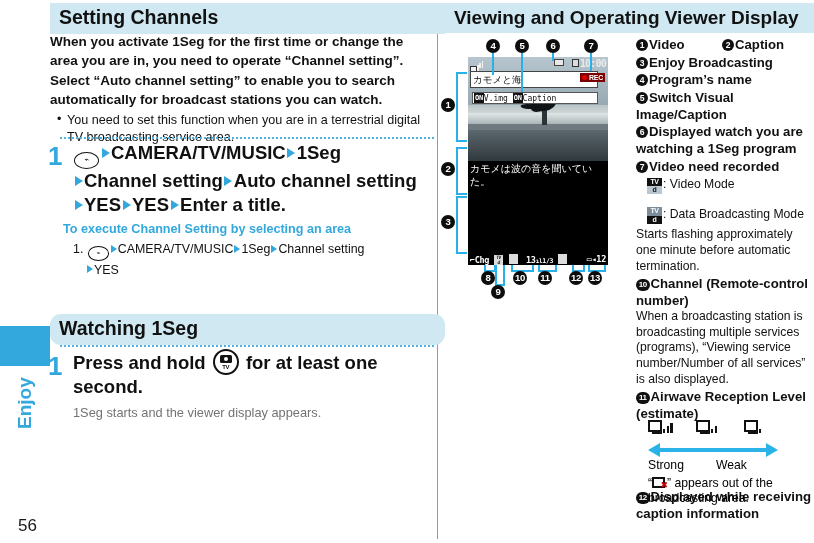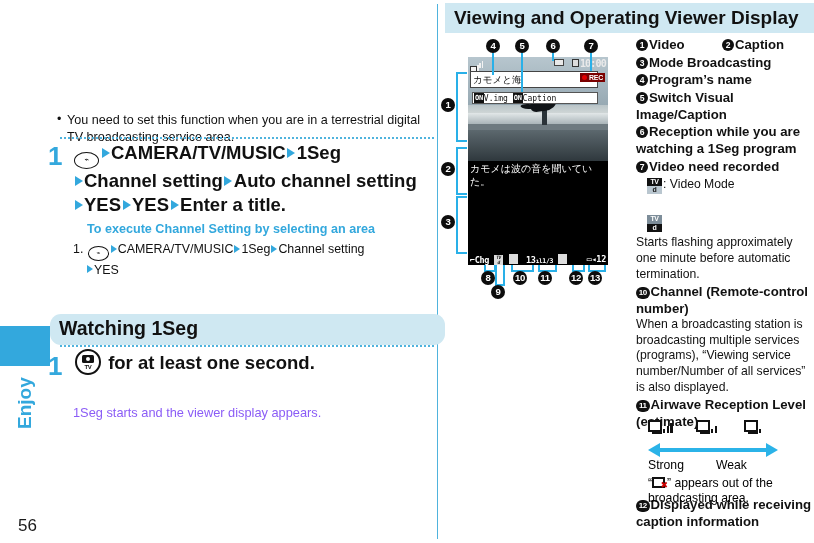--- a/index.html
+++ b/index.html
@@ -49,24 +49,24 @@
   .step-body{font-size:18.5px;font-weight:bold;line-height:1.28;color:#111;}
 
   .st1{left:48px;top:141px;width:390px;}
   .st1 .step-num{left:0px;top:2px;}
   .st1 .step-body{margin-left:25px;}
 
   .st2{left:48px;top:349px;width:390px;}
   .st2 .step-num{left:0px;top:4px;}
   .st2 .step-body{margin-left:25px;}
 
-  .sub{font-size:12.8px;font-weight:normal;line-height:1.42;color:#8b5cf6;}
+  .sub{font-size:12.8px;font-weight:normal;line-height:1.42;color:#737373;}
   .subnote{position:absolute;left:73px;top:404px;width:360px;}
 
-  .sub-title{position:absolute;left:87px;top:222px;width:360px;
+  .sub-title{position:absolute;left:63px;top:222px;width:360px;
     color:#33a8dd;font-weight:bold;font-size:12.6px;}
   .sub-steps{position:absolute;left:73px;top:240px;width:362px;
     font-size:12.4px;line-height:1.46;color:#111;}
   .sub-steps .ind{padding-left:13px;}
 
   
   .ar{display:inline-block;width:0;height:0;vertical-align:0.04em;
       border-left:8px solid #33a8dd;border-top:5.5px solid transparent;
       border-bottom:5.5px solid transparent;margin:0 1.5px;}
   .ar.sm{border-left-width:6px;border-top-width:4px;border-bottom-width:4px;margin:0 1px;}
@@ -196,21 +196,23 @@
 <div class="page">
 
   <div class="v-divider"></div>
 
   <div class="col-left">
 
     <div class="side-tab"></div>
     <div class="side-label">Enjoy</div>
     <div class="page-num">56</div>
 
-
+    <div class="sec-head s1">Setting Channels</div>
+
+    <div class="intro">When you activate 1Seg for the first time or change the area you are in, you need to operate “Channel setting”. Select “Auto channel setting” to enable you to search automatically for broadcast stations you can watch.</div>
 
     <div class="bullets">
       <div class="b">You need to set this function when you are in a terrestrial digital TV broadcasting service area.</div>
     </div>
 
     <div class="dotline dl1"></div>
 
     <div class="step st1">
       <div class="step-num">1</div>
       <div class="step-body">
@@ -232,20 +234,21 @@
       </div>
     </div>
 
     <div class="sec-head s2">Watching 1Seg</div>
 
     <div class="dotline dl2"></div>
 
     <div class="step st2">
       <div class="step-num">1</div>
       <div class="step-body">
+        <span>Press and hold</span>
         <span class="camico"><span class="cam"></span><span class="tv">TV</span></span>
         <span>for at least one second.</span>
       </div>
     </div>
 
     <div class="sub subnote">1Seg starts and the viewer display appears.</div>
   </div>
 
   <div class="col-right">
     <div class="sec-head right s3">Viewing and Operating Viewer Display</div>
@@ -332,31 +335,31 @@
   <div class="brk-b" style="left:572px;top:265px;width:9px;height:5px;"></div>
   <div class="cal" style="left:569px;top:271px;">12</div>
 
   <div class="brk-b" style="left:588px;top:265px;width:14px;height:5px;"></div>
   <div class="cal" style="left:588px;top:271px;">13</div>
 
   <div class="legend">
     <div class="row">
       <span style="display:inline-block;width:86px"><span class="cnum">1</span><span>Video</span></span><span class="cnum">2</span><span>Caption</span>
     </div>
-    <div class="row"><span class="cnum">3</span><span>Mode Broadcasting</span></div>
+    <div class="row"><span class="cnum">3</span><span>Enjoy Broadcasting</span></div>
     <div class="row"><span class="cnum">4</span><span>Program’s name</span></div>
     <div class="row"><span class="cnum">5</span><span>Switch Visual Image/Caption</span></div>
-    <div class="row"><span class="cnum">6</span><span>Reception while you are watching a 1Seg program</span></div>
+    <div class="row"><span class="cnum">6</span><span>Displayed watch you are watching a 1Seg program</span></div>
     <div class="row"><span class="cnum">7</span><span>Video need recorded</span></div>
 
-    <div class="row note indent" style="margin:2px 0 20px 0;padding-left:11px">
+    <div class="row note indent" style="margin:2px 0 12px 0;padding-left:11px">
       <span class="modeico mode-video"><span class="t">TV</span><span class="b">d</span></span><span>: Video Mode</span>
     </div>
     <div class="row note indent" style="margin:0 0 3px 0;padding-left:11px">
-      <span class="modeico mode-data"><span class="t">TV</span><span class="b">d</span></span>
+      <span class="modeico mode-data"><span class="t">TV</span><span class="b">d</span></span><span>: Data Broadcasting Mode</span>
     </div>
 
     <div class="row note">Starts flashing approximately one minute before automatic termination.</div>
 
     <div class="row"><span class="cnum w">10</span><span>Channel (Remote-control number)</span></div>
     <div class="row note">When a broadcasting station is broadcasting multiple services (programs), “Viewing service number/Number of all services” is also displayed.</div>
 
     <div class="row"><span class="cnum w">11</span><span>Airwave Reception Level (estimate)</span></div>
 
     <div style="height:66px"></div>

